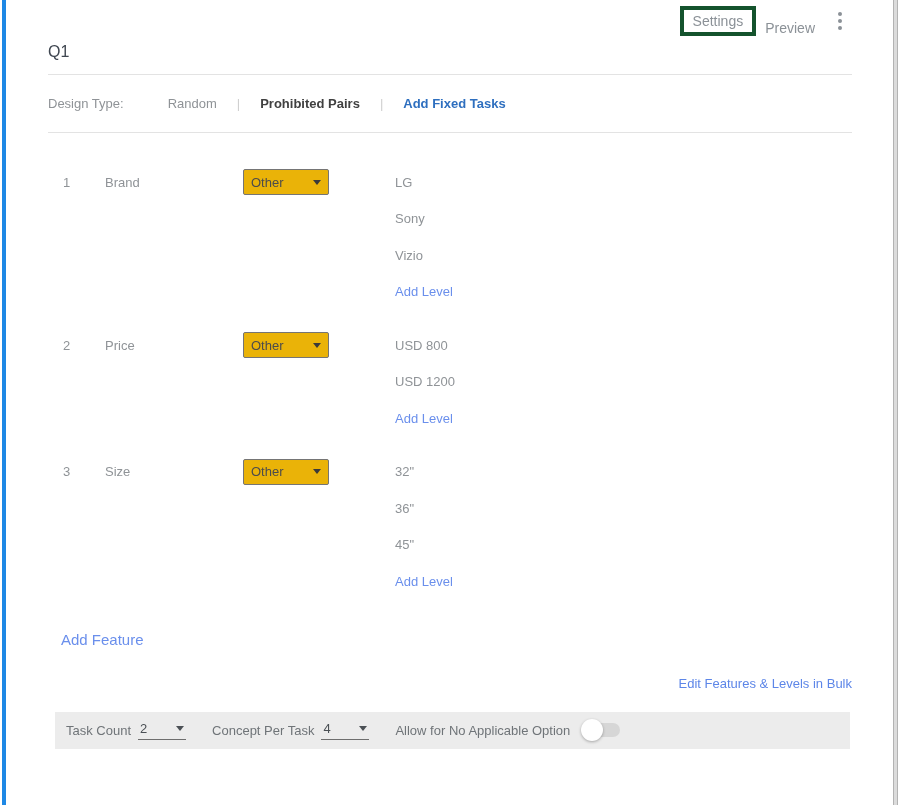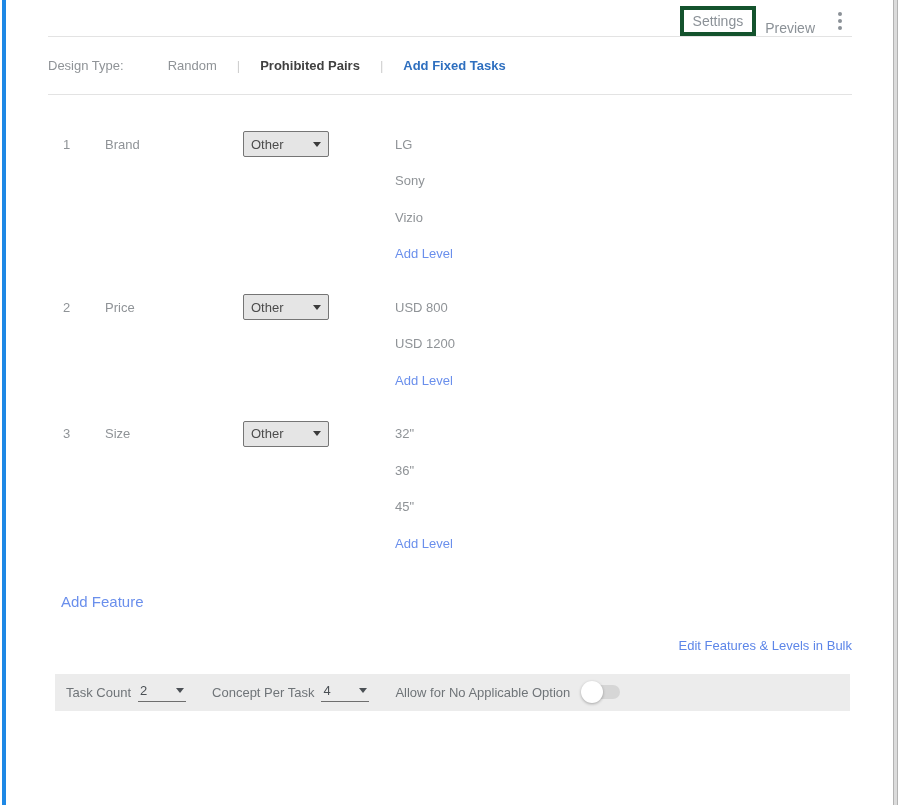--- a/index.html
+++ b/index.html
@@ -33,21 +33,21 @@
   .prohibited { color: #404040; font-weight: 700; }
   .add-fixed { color: #2e6fbf; font-weight: 700; }
 
   
   .ftable { margin-top: 31px; font-size: 13px; }
   .thead { display: grid; grid-template-columns: 57px 138px 152px 1fr; font-weight: 700; color: #41464e; margin-bottom: 13px; }
   .th-features { grid-column: 1 / 3; padding-left: 13px; }
   .frow { display: grid; grid-template-columns: 57px 138px 152px 1fr; margin-bottom: 17px; }
   .cell-first { height: 36px; display: flex; align-items: center; }
   .row-index { padding-left: 15px; }
-  .dropdown { width: 86px; height: 26px; border: 1px solid #757575; border-radius: 2px; background: #e5e5e5; display: flex; align-items: center; justify-content: space-between; padding: 0 7px; color: #4c4c4c; cursor: pointer; }
+  .dropdown { width: 86px; height: 26px; border: 1px solid #757575; border-radius: 2px; background: #eab308; display: flex; align-items: center; justify-content: space-between; padding: 0 7px; color: #4c4c4c; cursor: pointer; }
   .dd-caret { width: 0; height: 0; border-left: 4px solid transparent; border-right: 4px solid transparent; border-top: 5px solid #3a3a3a; }
   .level { height: 36.5px; display: flex; align-items: center; }
   .add-level { height: 36.5px; display: flex; align-items: center; color: #6a8fec; cursor: pointer; text-align: center; }
   .add-feature { display: inline-block; color: #6a8fec; font-size: 15px; margin: 14px 0 3px 13px; cursor: pointer; }
 
   .bulk-row { display: flex; justify-content: flex-end; margin-top: 25px; font-size: 13px; }
   .bulk-link { color: #5d86e8; cursor: pointer; }
 
   
   .footer-bar { margin: 21px 2px 0 7px; height: 37px; background: #ececec; display: flex; align-items: center; font-size: 13px; color: #6f7478; padding-left: 11px; }
@@ -71,20 +71,21 @@
       <span>Settings</span>
     </div>
     <span class="preview-btn">Preview</span>
     <div class="dots-btn">
       <i></i>
       <i></i>
       <i></i>
     </div>
   </div>
 
+  <div class="q-title">Q1</div>
   <div class="divider"></div>
 
   <div class="design-row">
     <span>Design Type:</span>
     <span class="design-value">Random</span>
     <span class="sep">|</span>
     <span class="prohibited">Prohibited Pairs</span>
     <span class="sep">|</span>
     <span class="add-fixed">Add Fixed Tasks</span>
   </div>

